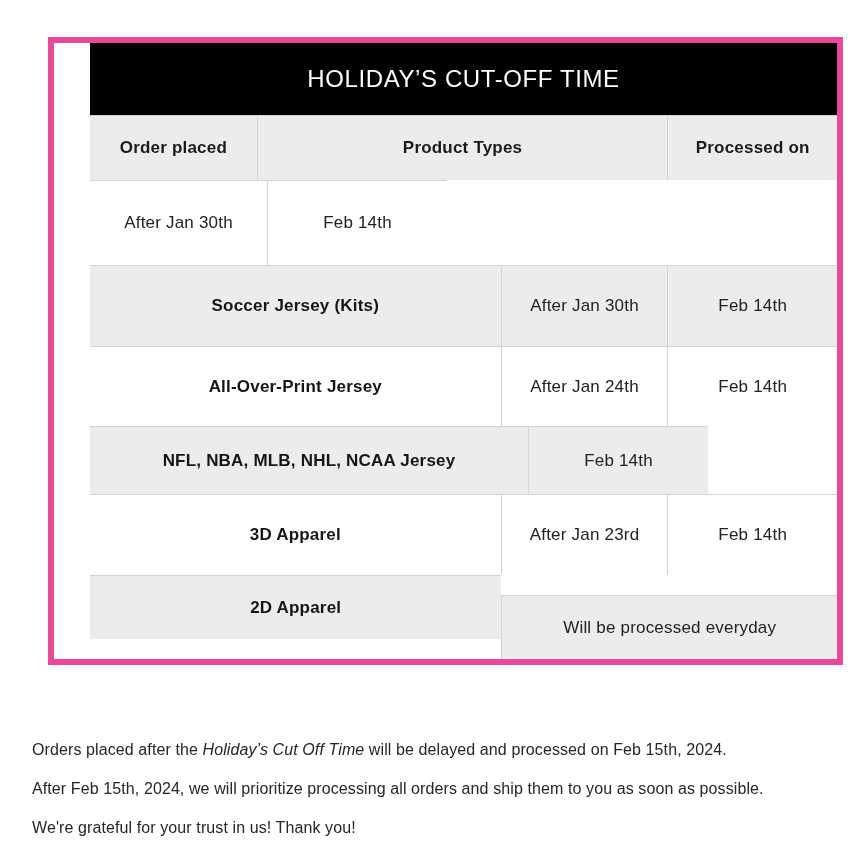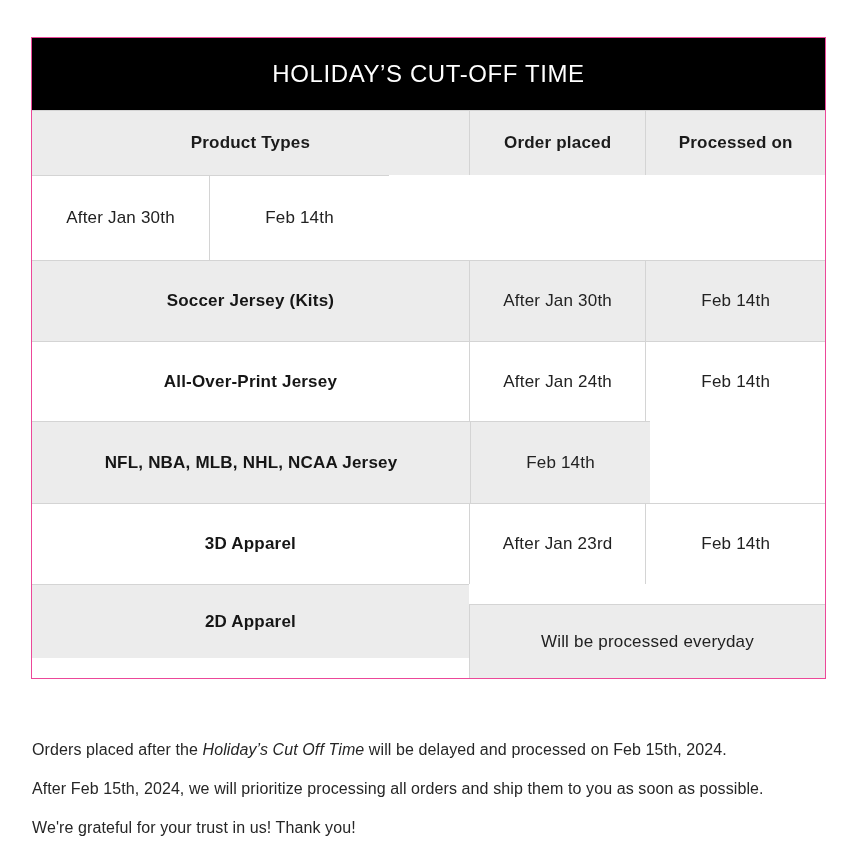--- a/index.html
+++ b/index.html
@@ -9,24 +9,25 @@
   }
   .page {
     position: relative;
     width: 859px;
     height: 862px;
     background: #ffffff;
     overflow: hidden;
   }
   .cutoff-table {
     position: absolute;
-    left: 31px;
+    left: 48px;
     top: 37px;
     width: 795px;
-    border: 1px solid #ec4899;
+    border: 6px solid #ec4899;
+    padding-left: 36px;
   }
   .title-bar {
     height: 72px;
     background: #000000;
     color: #ffffff;
     display: flex;
     align-items: center;
     justify-content: center;
     font-size: 24px;
     font-weight: 500;
@@ -46,23 +47,23 @@
   .col1 { width: 438px; }
   .col2 { width: 177px; }
   .col3 { width: 180px; }
   .colspan23 { width: 357px; margin-top: 20px; }
   .gray { background: #ececec; }
   .white { background: #ffffff; }
   .h-head { height: 65px; }
   .h-r1 { height: 85px; }
   .h-r2 { height: 81px; }
   .h-r3 { height: 80px; }
-  .h-r4 { height: 82px; }
+  .h-r4 { height: 68px; }
   .h-r5 { height: 81px; text-align: center; }
-  .h-r6 { height: 74px; }
+  .h-r6 { height: 64px; }
   .head-label {
     font-weight: 600;
     font-size: 17px;
     color: #1b1b1b;
     letter-spacing: 0.2px;
   }
   .ptitle {
     font-weight: 600;
     font-size: 17px;
     color: #161616;
@@ -101,25 +102,25 @@
 
 <div class="page">
 
   <div class="cutoff-table">
 
     <div class="title-bar">
       <span>HOLIDAY’S CUT-OFF TIME</span>
     </div>
 
     <div class="trow">
+      <div class="cell col2 gray h-head">
+        <span class="head-label">Order placed</span>
+      </div>
       <div class="cell col1 gray h-head">
         <span class="head-label">Product Types</span>
-      </div>
-      <div class="cell col2 gray h-head">
-        <span class="head-label">Order placed</span>
       </div>
       <div class="cell col3 gray h-head">
         <span class="head-label">Processed on</span>
       </div>
     </div>
 
     <div class="trow">
       <div class="cell col2 white h-r1">
         <span class="val">After Jan 30th</span>
       </div>

